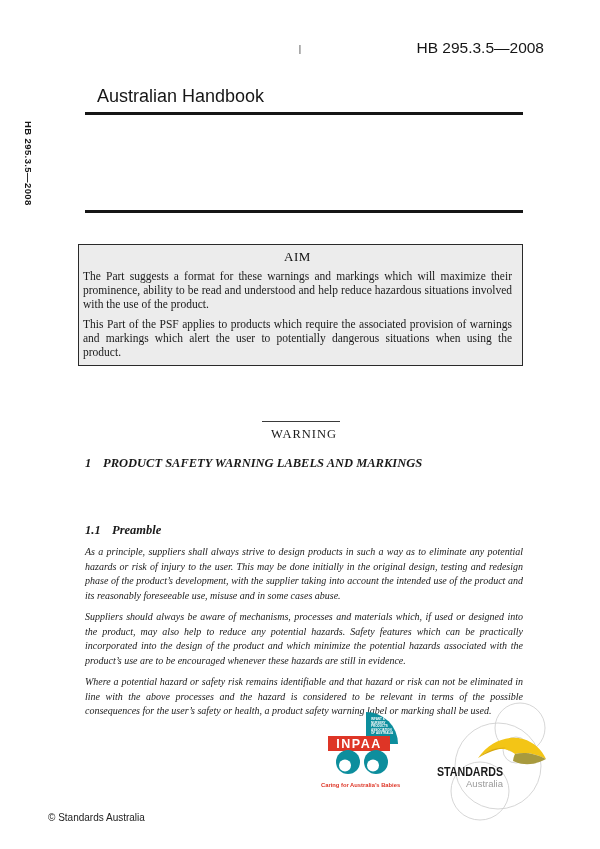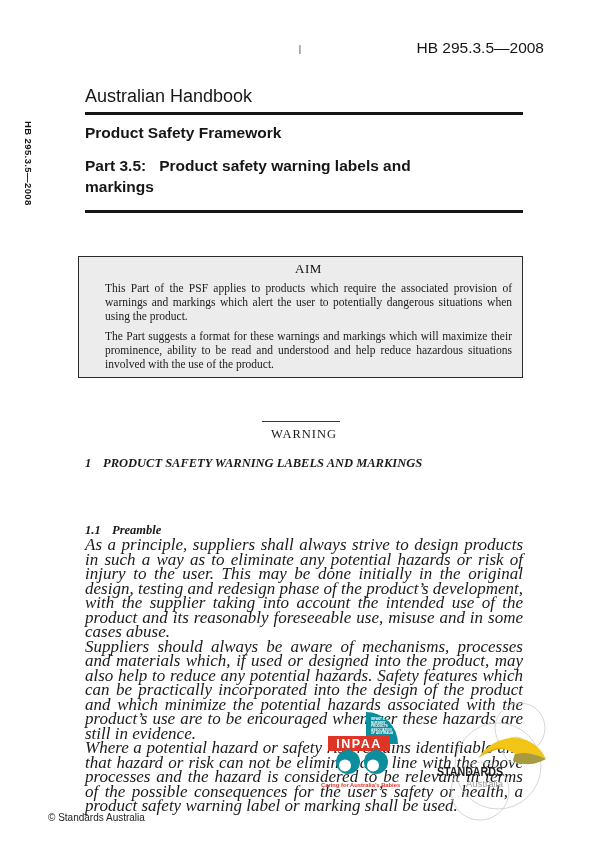--- a/index.html
+++ b/index.html
@@ -20,21 +20,21 @@
     position: absolute; top: 43px; left: 0; width: 600px;
     text-align: center; font-family: "Liberation Sans", sans-serif;
     font-size: 12px; color: #7b7b7b;
   }
   .doc-code {
     position: absolute; top: 39px; right: 56px;
     font-family: "Liberation Sans", sans-serif;
     font-size: 15.5px; color: #161616;
   }
   .handbook-label {
-    position: absolute; top: 86px; left: 85px;
+    position: absolute; top: 86px; left: 97px;
     font-family: "Liberation Sans", sans-serif;
     font-size: 18px; color: #161616;
   }
   .rule-top { position: absolute; top: 112px; left: 85px; width: 438px; height: 2.5px; background: #161616; }
   .rule-bottom { position: absolute; top: 210px; left: 85px; width: 438px; height: 2.5px; background: #161616; }
 
   .title-block {
     position: absolute; top: 124px; left: 85px; width: 400px;
     font-family: "Liberation Sans", sans-serif;
     font-weight: bold; font-size: 15.5px; color: #161616;
@@ -47,24 +47,24 @@
   .spine-code {
     position: absolute; top: 121px; left: 23px;
     writing-mode: vertical-rl;
     font-family: "Liberation Sans", sans-serif;
     font-weight: bold; font-size: 9.5px; letter-spacing: 0.4px;
     color: #161616;
   }
 
   
   .aim-box {
-    position: absolute; top: 256px; left: 78px; width: 445px;
+    position: absolute; top: 244px; left: 78px; width: 445px;
     background: #ececec;
     border: 1px solid #2a2a2a;
-    padding: 4px 10px 6px 26px;
+    padding: 4px 10px 6px 4px;
   }
   .aim-heading { text-align: center; font-size: 13px; margin-bottom: 4px; letter-spacing: 0.5px; }
   .aim-box p {
     font-size: 11.5px; line-height: 14px;
     text-align: justify; margin-bottom: 6px; color: #1a1a1a;
   }
   .aim-box p:last-child { margin-bottom: 0; }
 
   
   .preface-rule { position: absolute; top: 421px; left: 262px; width: 78px; height: 1px; background: #3a3a3a; }
@@ -73,22 +73,22 @@
     text-align: center; font-size: 12.5px; letter-spacing: 1px; color: #1a1a1a;
   }
 
   
   .section { position: absolute; top: 456px; left: 85px; width: 438px; color: #1a1a1a; font-style: italic; }
   .sec-h1 { font-size: 12.5px; font-weight: bold; }
   .sec-h2 { font-size: 12.5px; font-weight: bold; margin-top: 9px; }
   .h-num { display: inline-block; min-width: 18px; }
   .h-num2 { display: inline-block; min-width: 27px; margin-top: 43px; }
   .section p {
-    font-size: 17px; line-height: 14.5px;
-    text-align: justify; margin-top: 0;
+    font-size: 10px; line-height: 14.5px;
+    text-align: justify; margin-top: 7px;
   }
 
   
   .inpaa-logo { position: absolute; top: 710px; left: 321px; width: 90px; }
   .inpaa-tagline {
     margin-top: 6px;
     font-family: "Liberation Sans", sans-serif;
     font-weight: bold; font-size: 5.8px; white-space: nowrap;
     color: #de3526;
   }
@@ -106,30 +106,26 @@
 
 <div class="page">
 
   <div class="page-num">I</div>
   <div class="doc-code">HB 295.3.5—2008</div>
   <div class="handbook-label">Australian Handbook</div>
   <div class="rule-top"></div>
 
   <div class="spine-code">HB 295.3.5—2008</div>
 
-  <div class="title-block">
-    <div class="title-line1">Product Safety Framework</div>
-    <div class="title-line2"><span class="part-label">Part 3.5:</span><span>Product safety warning labels and markings</span></div>
-  </div>
   <div class="rule-bottom"></div>
 
   <div class="aim-box">
     <div class="aim-heading">AIM</div>
+    <p>The Part suggests a format for these warnings and markings which will maximize their prominence, ability to be read and understood and help reduce hazardous situations involved with the use of the product.</p>
     <p>This Part of the PSF applies to products which require the associated provision of warnings and markings which alert the user to potentially dangerous situations when using the product.</p>
-    <p>The Part suggests a format for these warnings and markings which will maximize their prominence, ability to be read and understood and help reduce hazardous situations involved with the use of the product.</p>
   </div>
 
   <div class="preface-rule"></div>
   <div class="preface-heading">WARNING</div>
 
   <div class="section">
     <div class="sec-h1"><span class="h-num">1</span><span>PRODUCT SAFETY WARNING LABELS AND MARKINGS</span></div>
     <div class="sec-h2"><span class="h-num2">1.1</span><span>Preamble</span></div>
     <p>As a principle, suppliers shall always strive to design products in such a way as to eliminate any potential hazards or risk of injury to the user. This may be done initially in the original design, testing and redesign phase of the product’s development, with the supplier taking into account the intended use of the product and its reasonably foreseeable use, misuse and in some cases abuse.</p>
     <p>Suppliers should always be aware of mechanisms, processes and materials which, if used or designed into the product, may also help to reduce any potential hazards. Safety features which can be practically incorporated into the design of the product and which minimize the potential hazards associated with the product’s use are to be encouraged whenever these hazards are still in evidence.</p>

